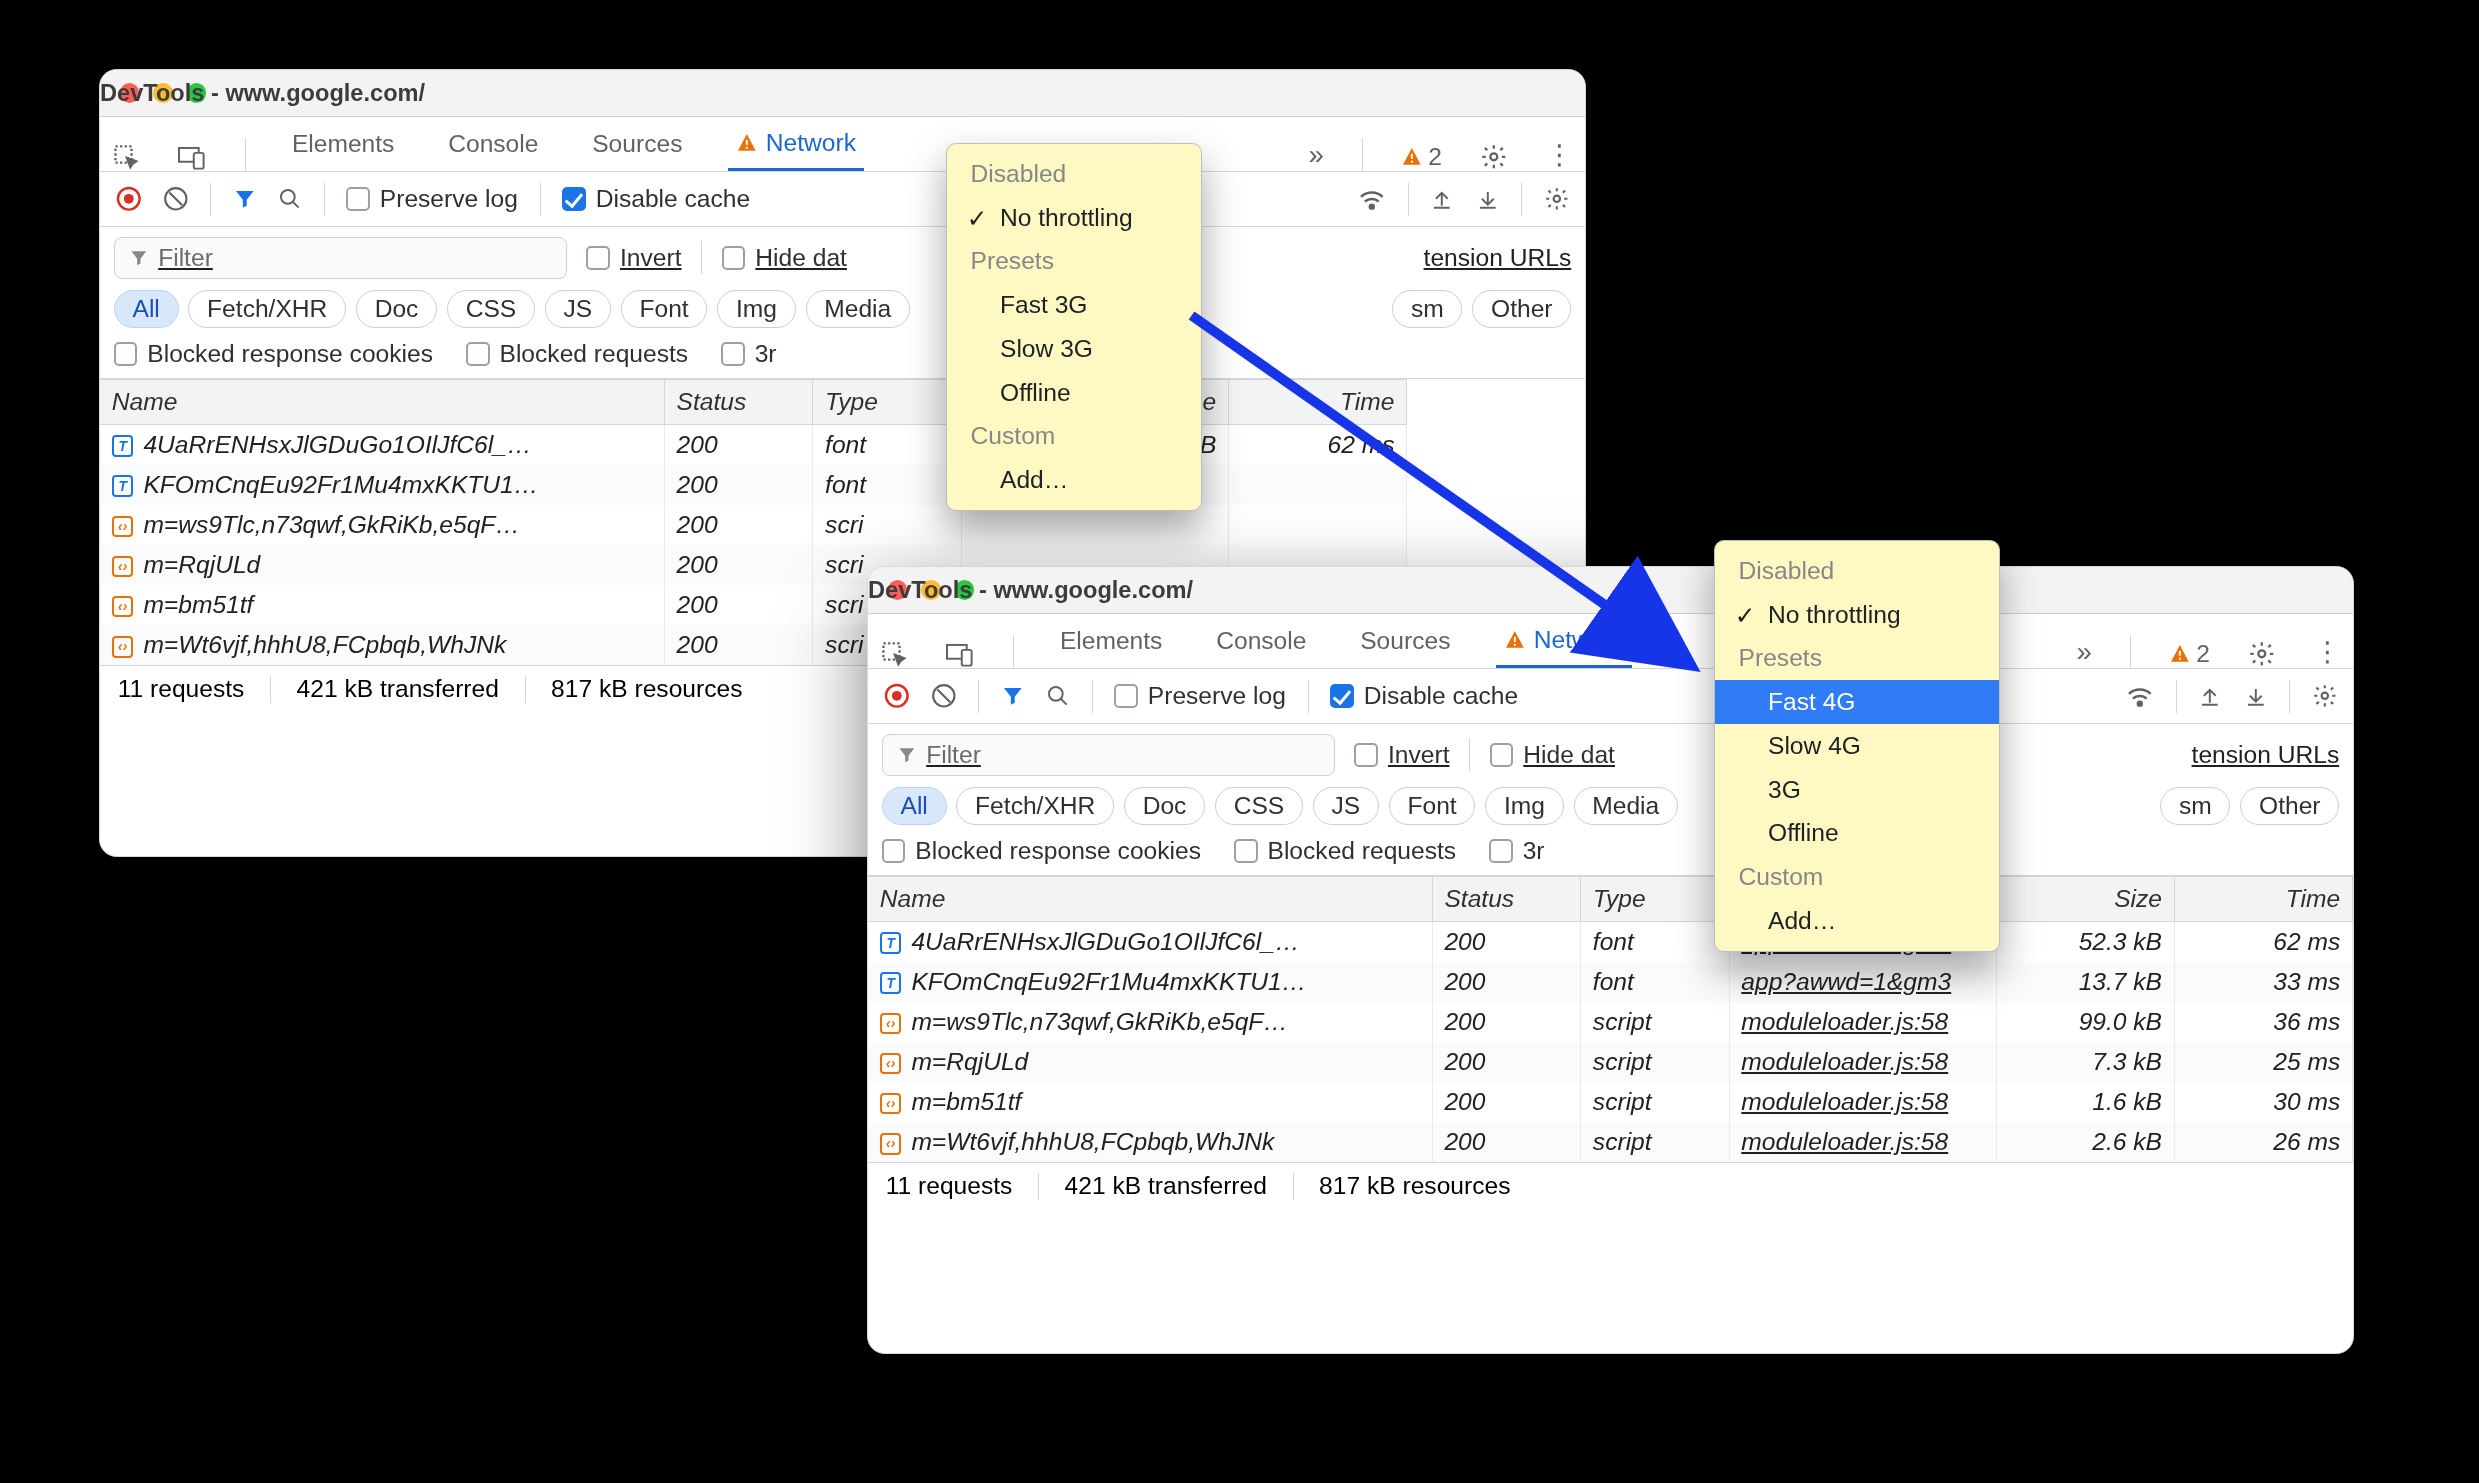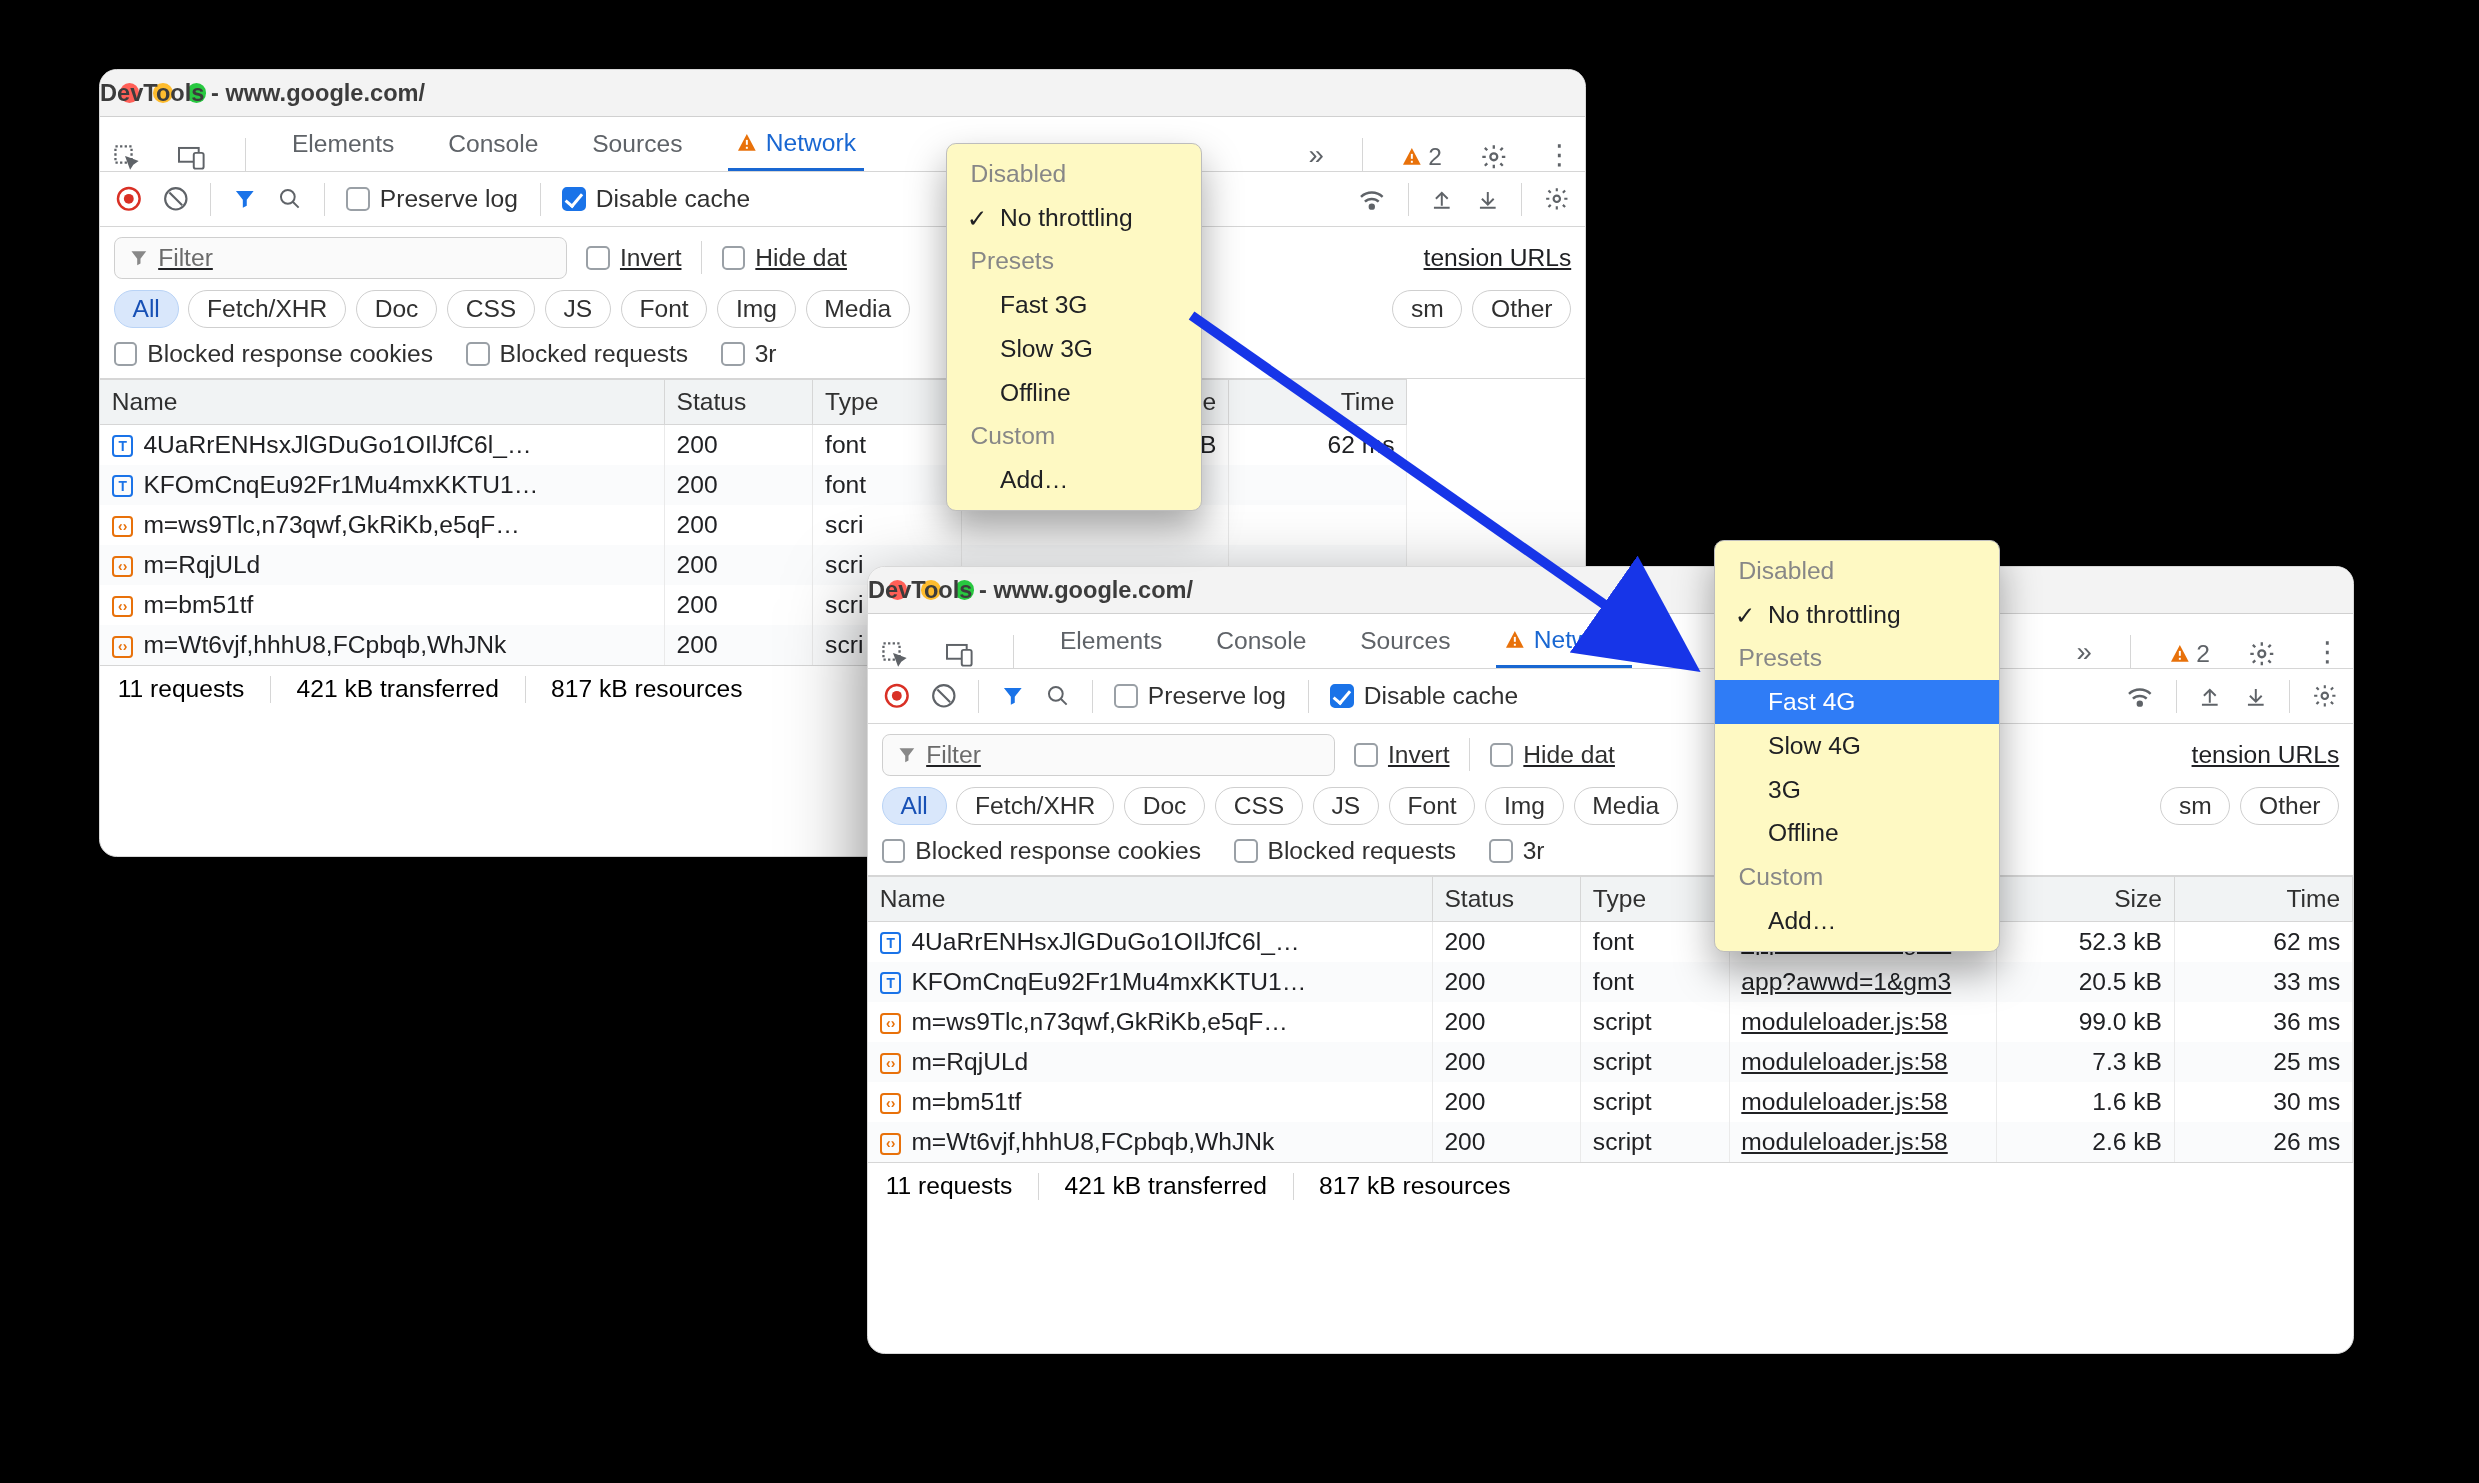--- a/index.html
+++ b/index.html
@@ -77,21 +77,21 @@
     background:#fafafa;
   }
   .chips { display:flex; flex-wrap:wrap; gap:9.9px; align-items:center;}
   .chip {
     border:1px solid #cfcfcf; border-radius:19.7px;
     padding:3.9px 17.7px; color:#303030; background:#fff;
   }
   .chip.active { background:#d9e7fb; border-color:#b9d3f6; color:#1750b5;}
   .filterrow3 { display:flex; gap:33px; margin-top:11.8px; }
   
-  table { width:100%; border-collapse:collapse; }
+  table { width:100%; border-collapse:collapse;font-style:italic; }
   thead th {
     text-align:left; font-weight:400; background:#f1f3f4;
     border-top:1px solid #d6d6d6; border-bottom:1px solid #d6d6d6;
     border-right:1px solid #d6d6d6;
     padding:7.9px 11.8px; color:#303030;
   }
   tbody td { padding:5.9px 11.8px; border-right:1px solid #eaeaea; white-space:nowrap; overflow:hidden; text-overflow:ellipsis;}
   tbody tr:nth-child(even){ background:#f6f8fa80;}
   .file-ico { display:inline-flex; width:21.7px; height:21.7px; border:2px solid; border-radius:3.9px; align-items:center; justify-content:center; font-size:13.8px; font-weight:700; margin-right:9.9px; position:relative; top:-2px;}
   .ico-font{ color:#1a73e8; border-color:#1a73e8;}
@@ -596,21 +596,21 @@
             <td>font</td>
             <td><span class="initiator">app?awwd=1&amp;gm3</span></td>
             <td class="num">52.3 kB</td>
             <td class="num">62 ms</td>
           </tr>
           <tr>
             <td><span class="file-ico ico-font">T</span>KFOmCnqEu92Fr1Mu4mxKKTU1…</td>
             <td>200</td>
             <td>font</td>
             <td><span class="initiator">app?awwd=1&amp;gm3</span></td>
-            <td class="num">20.5 kB</td>
+            <td class="num">13.7 kB</td>
             <td class="num">33 ms</td>
           </tr>
           <tr>
             <td><span class="file-ico ico-script">‹›</span>m=ws9Tlc,n73qwf,GkRiKb,e5qF…</td>
             <td>200</td>
             <td>script</td>
             <td><span class="initiator">moduleloader.js:58</span></td>
             <td class="num">99.0 kB</td>
             <td class="num">36 ms</td>
           </tr>

